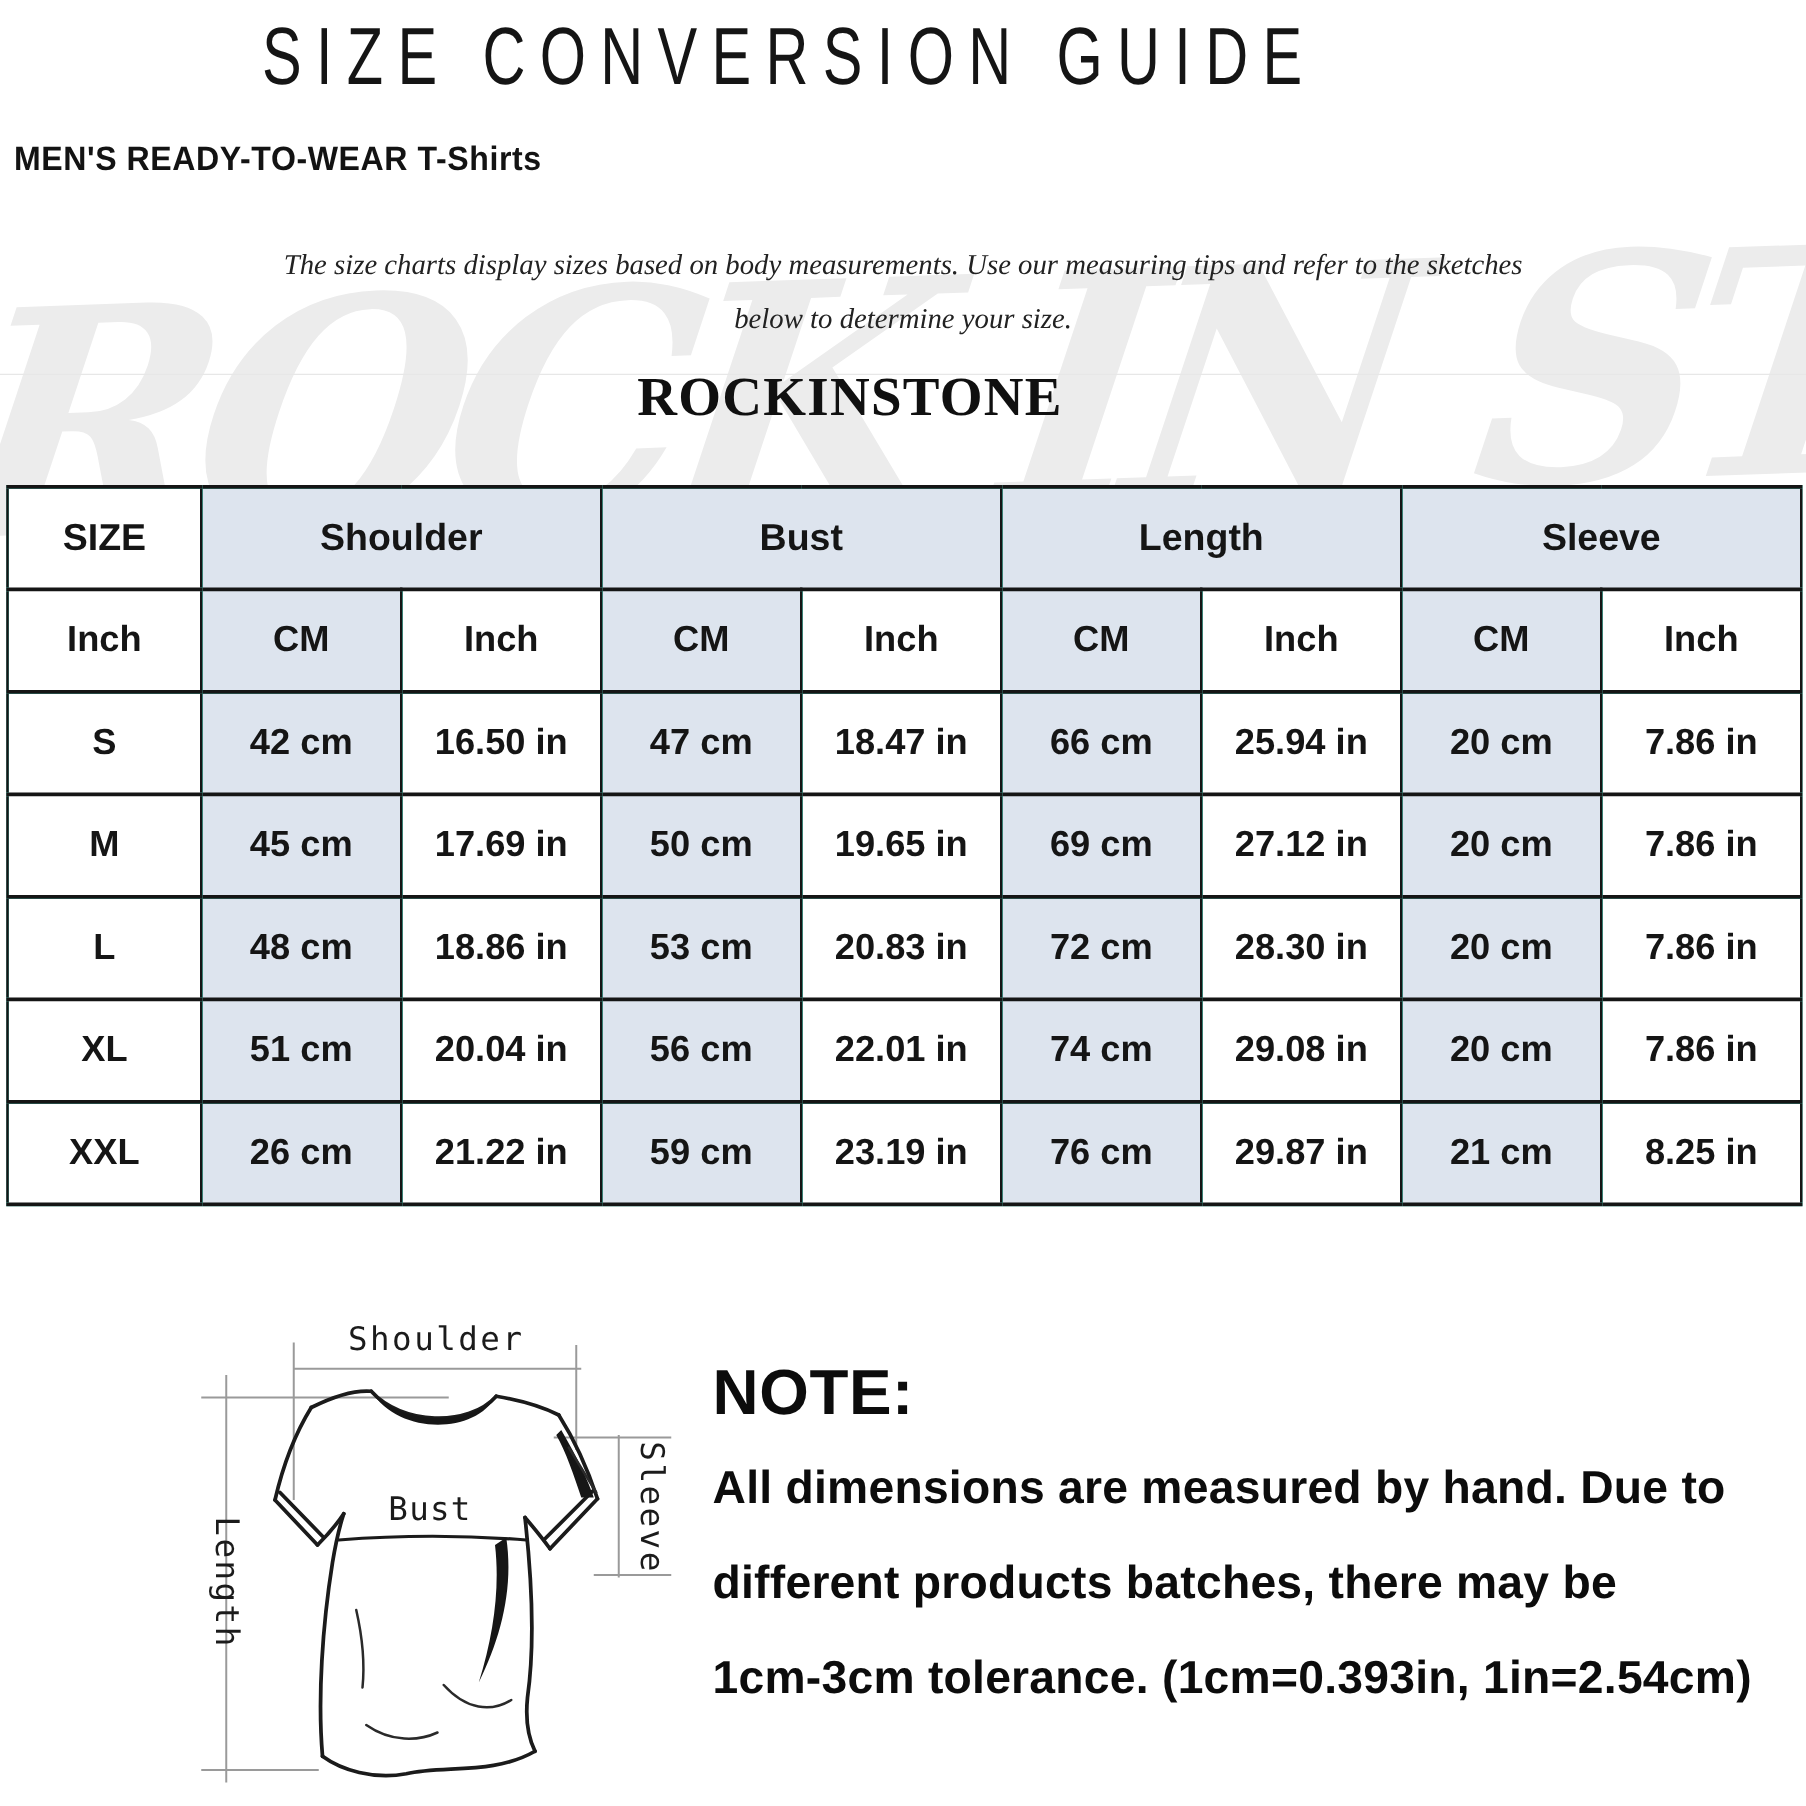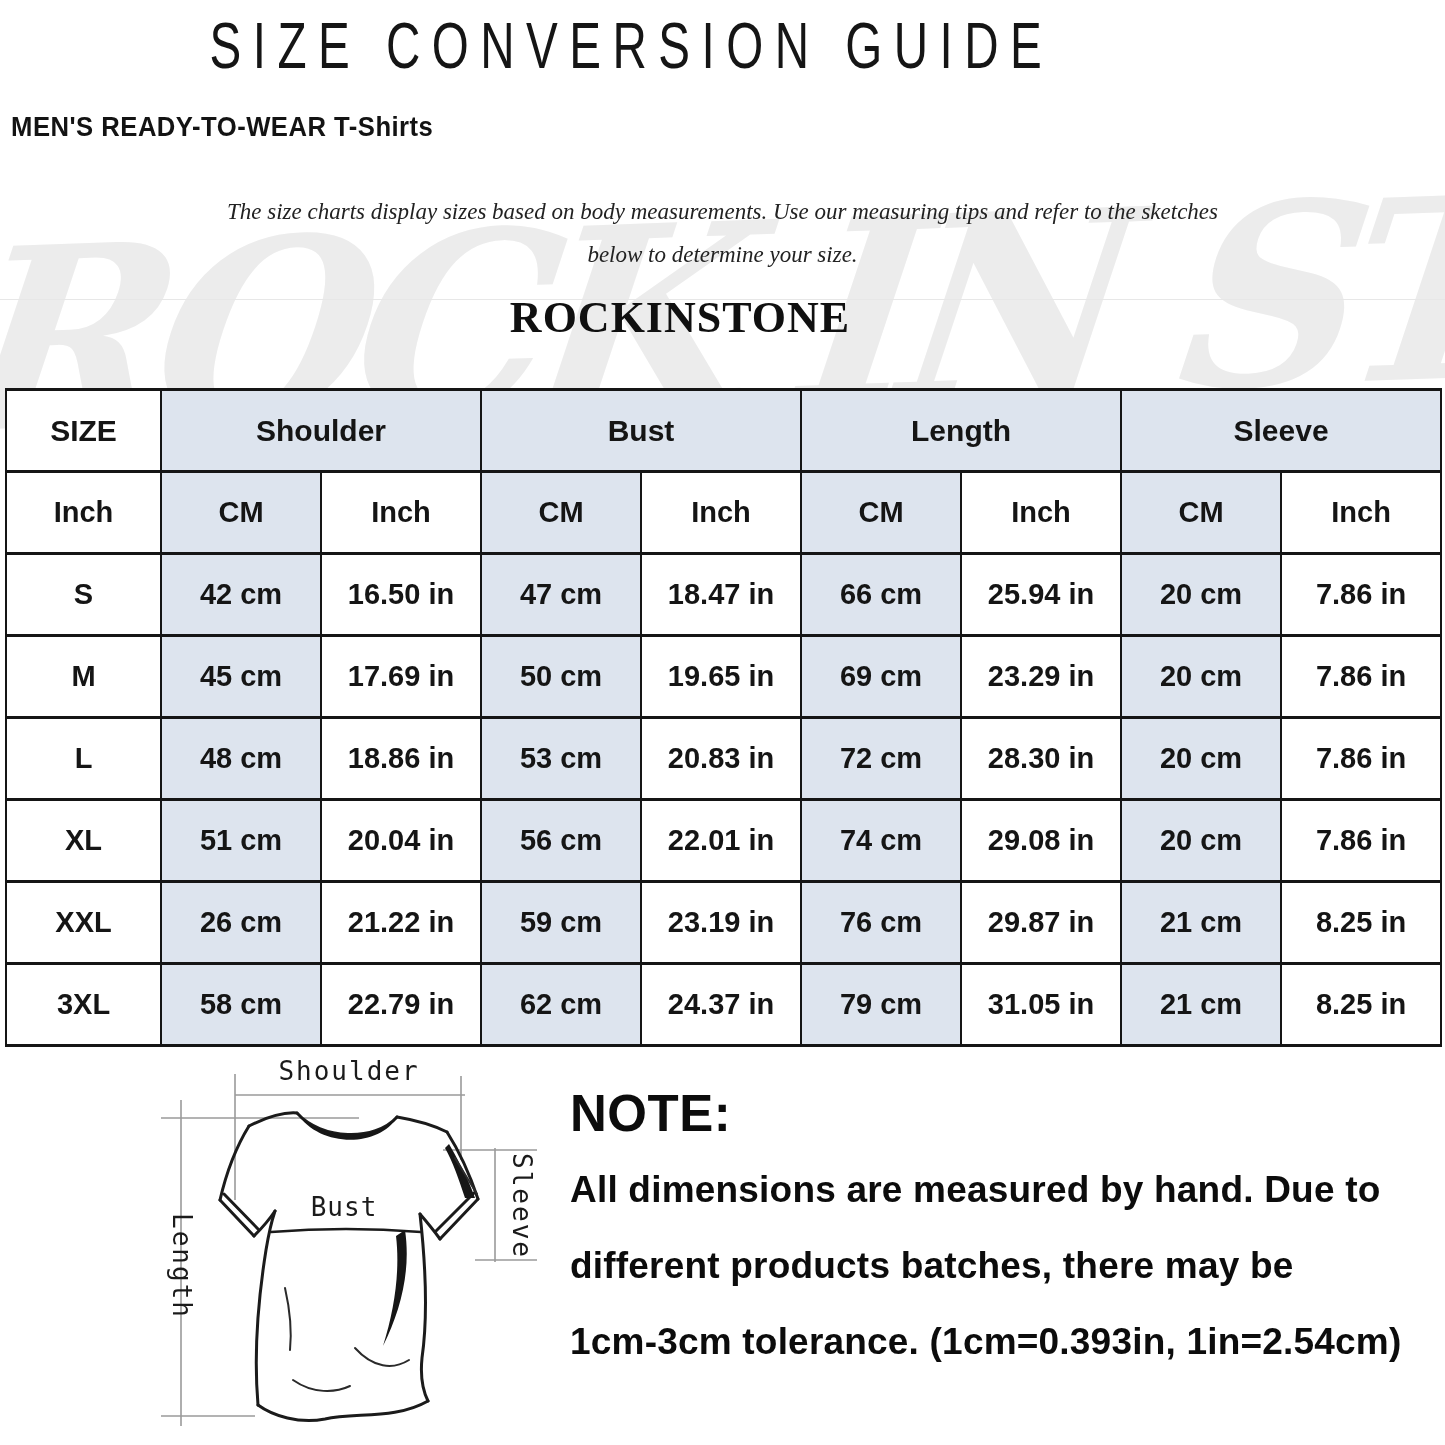--- a/index.html
+++ b/index.html
@@ -118,21 +118,21 @@
         <td class="blue">20 cm</td>
         <td class="white">7.86 in</td>
       </tr>
       <tr>
         <td class="white">M</td>
         <td class="blue">45 cm</td>
         <td class="white">17.69 in</td>
         <td class="blue">50 cm</td>
         <td class="white">19.65 in</td>
         <td class="blue">69 cm</td>
-        <td class="white">23.29 in</td>
+        <td class="white">27.12 in</td>
         <td class="blue">20 cm</td>
         <td class="white">7.86 in</td>
       </tr>
       <tr>
         <td class="white">L</td>
         <td class="blue">48 cm</td>
         <td class="white">18.86 in</td>
         <td class="blue">53 cm</td>
         <td class="white">20.83 in</td>
         <td class="blue">72 cm</td>
@@ -152,31 +152,20 @@
         <td class="white">7.86 in</td>
       </tr>
       <tr>
         <td class="white">XXL</td>
         <td class="blue">26 cm</td>
         <td class="white">21.22 in</td>
         <td class="blue">59 cm</td>
         <td class="white">23.19 in</td>
         <td class="blue">76 cm</td>
         <td class="white">29.87 in</td>
-        <td class="blue">21 cm</td>
-        <td class="white">8.25 in</td>
-      </tr>
-      <tr>
-        <td class="white">3XL</td>
-        <td class="blue">58 cm</td>
-        <td class="white">22.79 in</td>
-        <td class="blue">62 cm</td>
-        <td class="white">24.37 in</td>
-        <td class="blue">79 cm</td>
-        <td class="white">31.05 in</td>
         <td class="blue">21 cm</td>
         <td class="white">8.25 in</td>
       </tr>
     </tbody>
   </table>
 
   <div class="diagram">
     <svg width="422" height="394" viewBox="0 0 422 394" xmlns="http://www.w3.org/2000/svg">
 
       <g stroke="#9a9a9a" stroke-width="1.6" fill="none">

